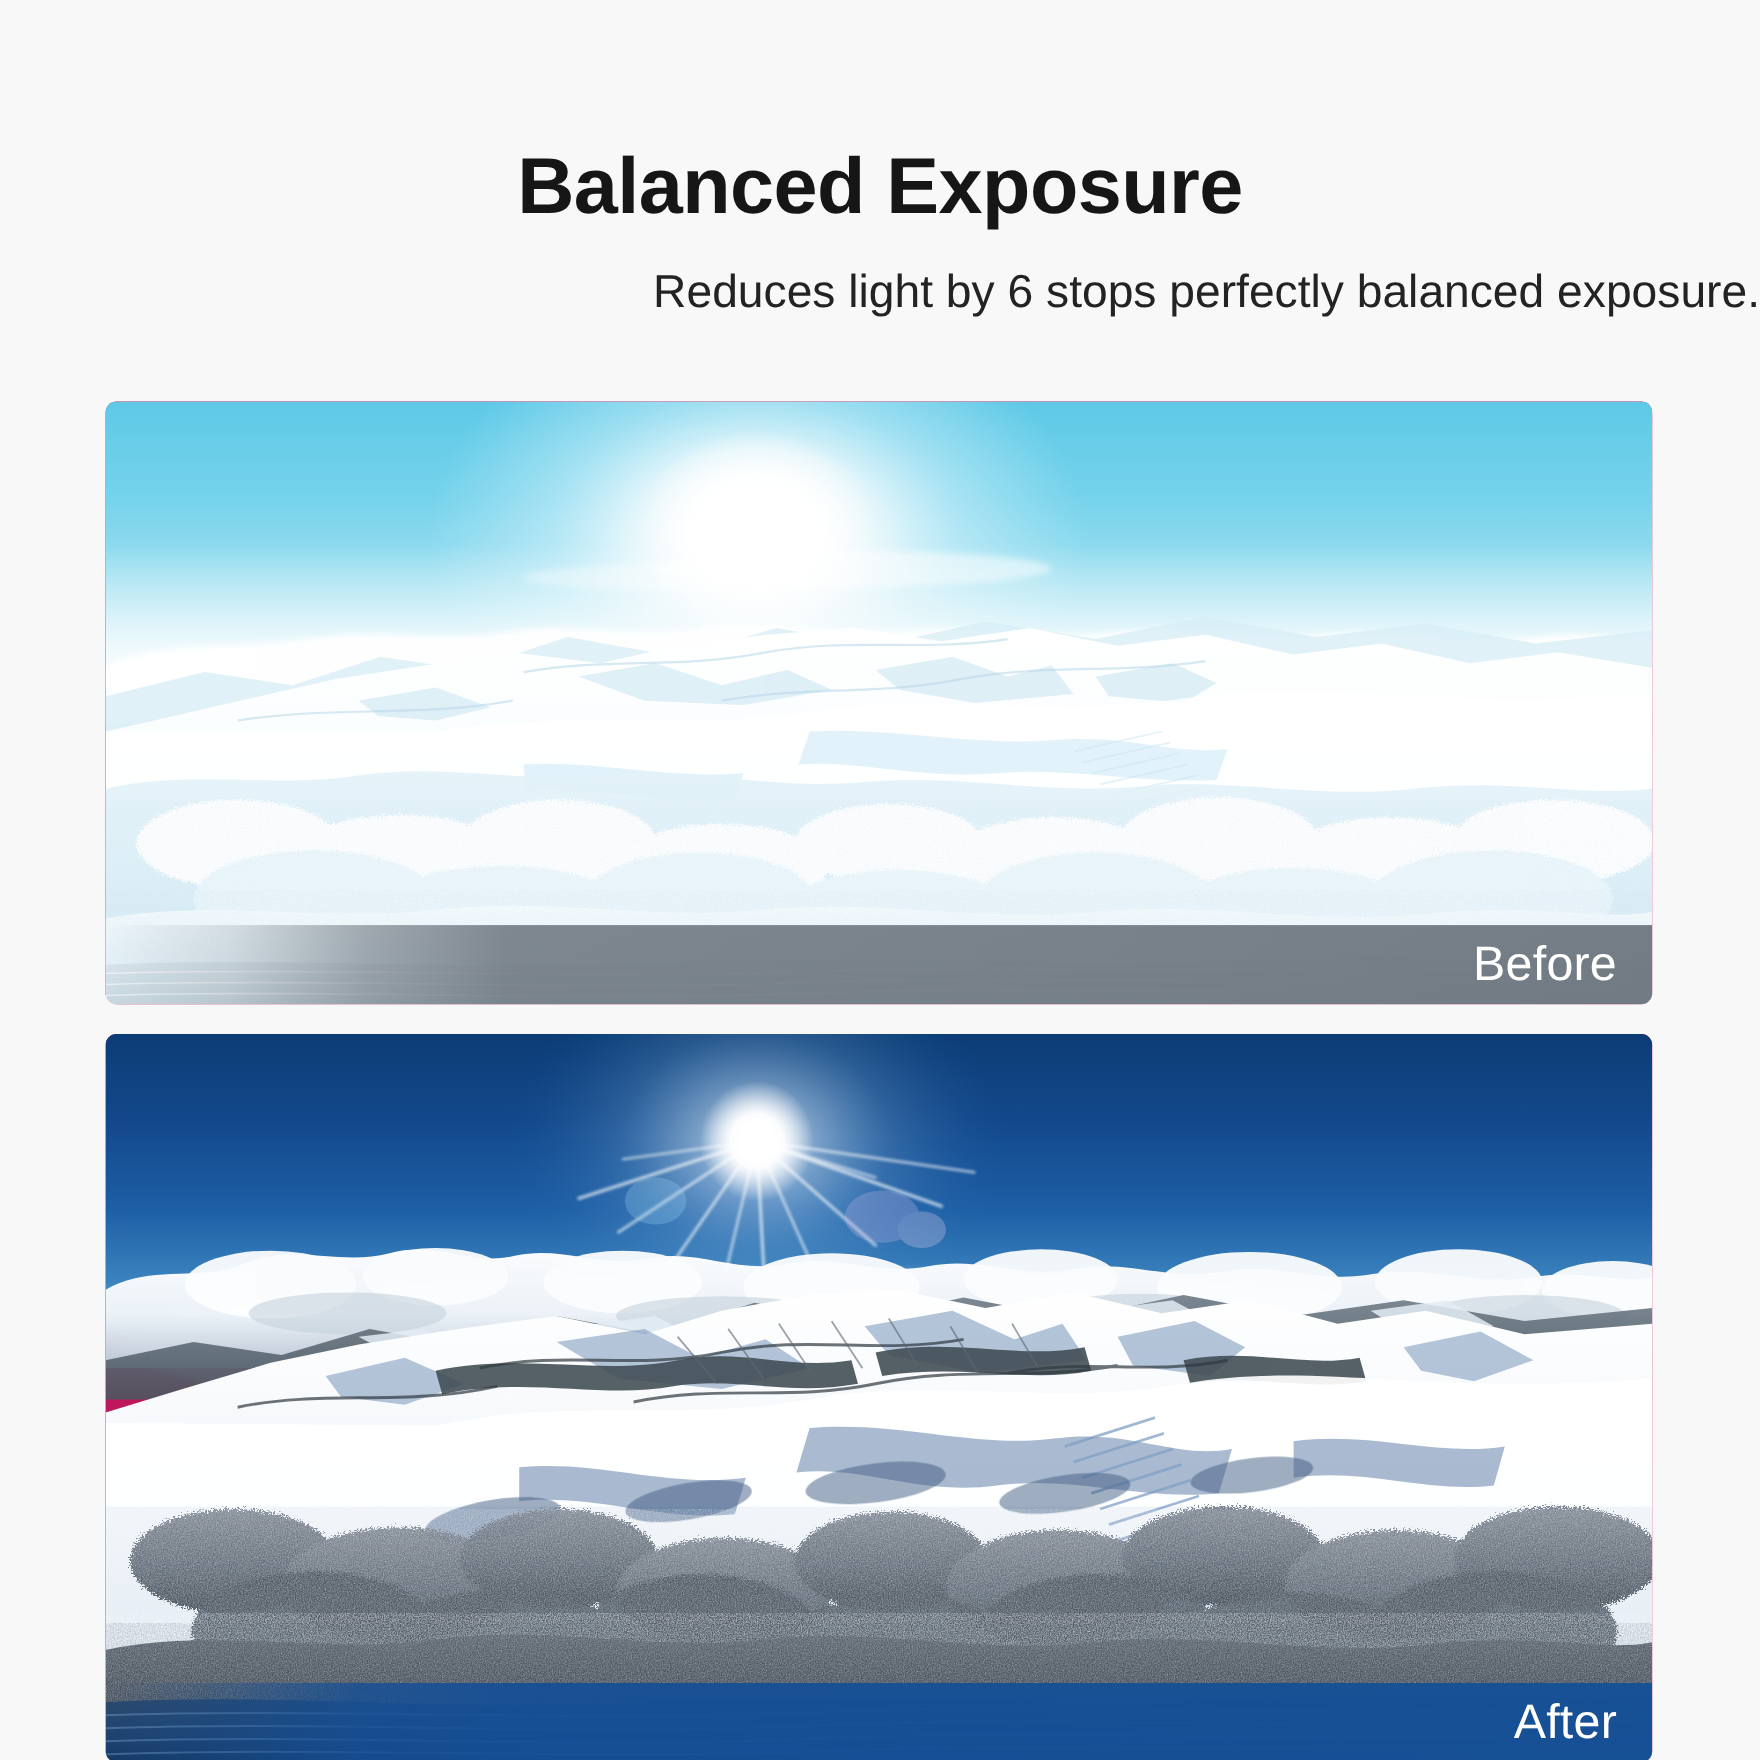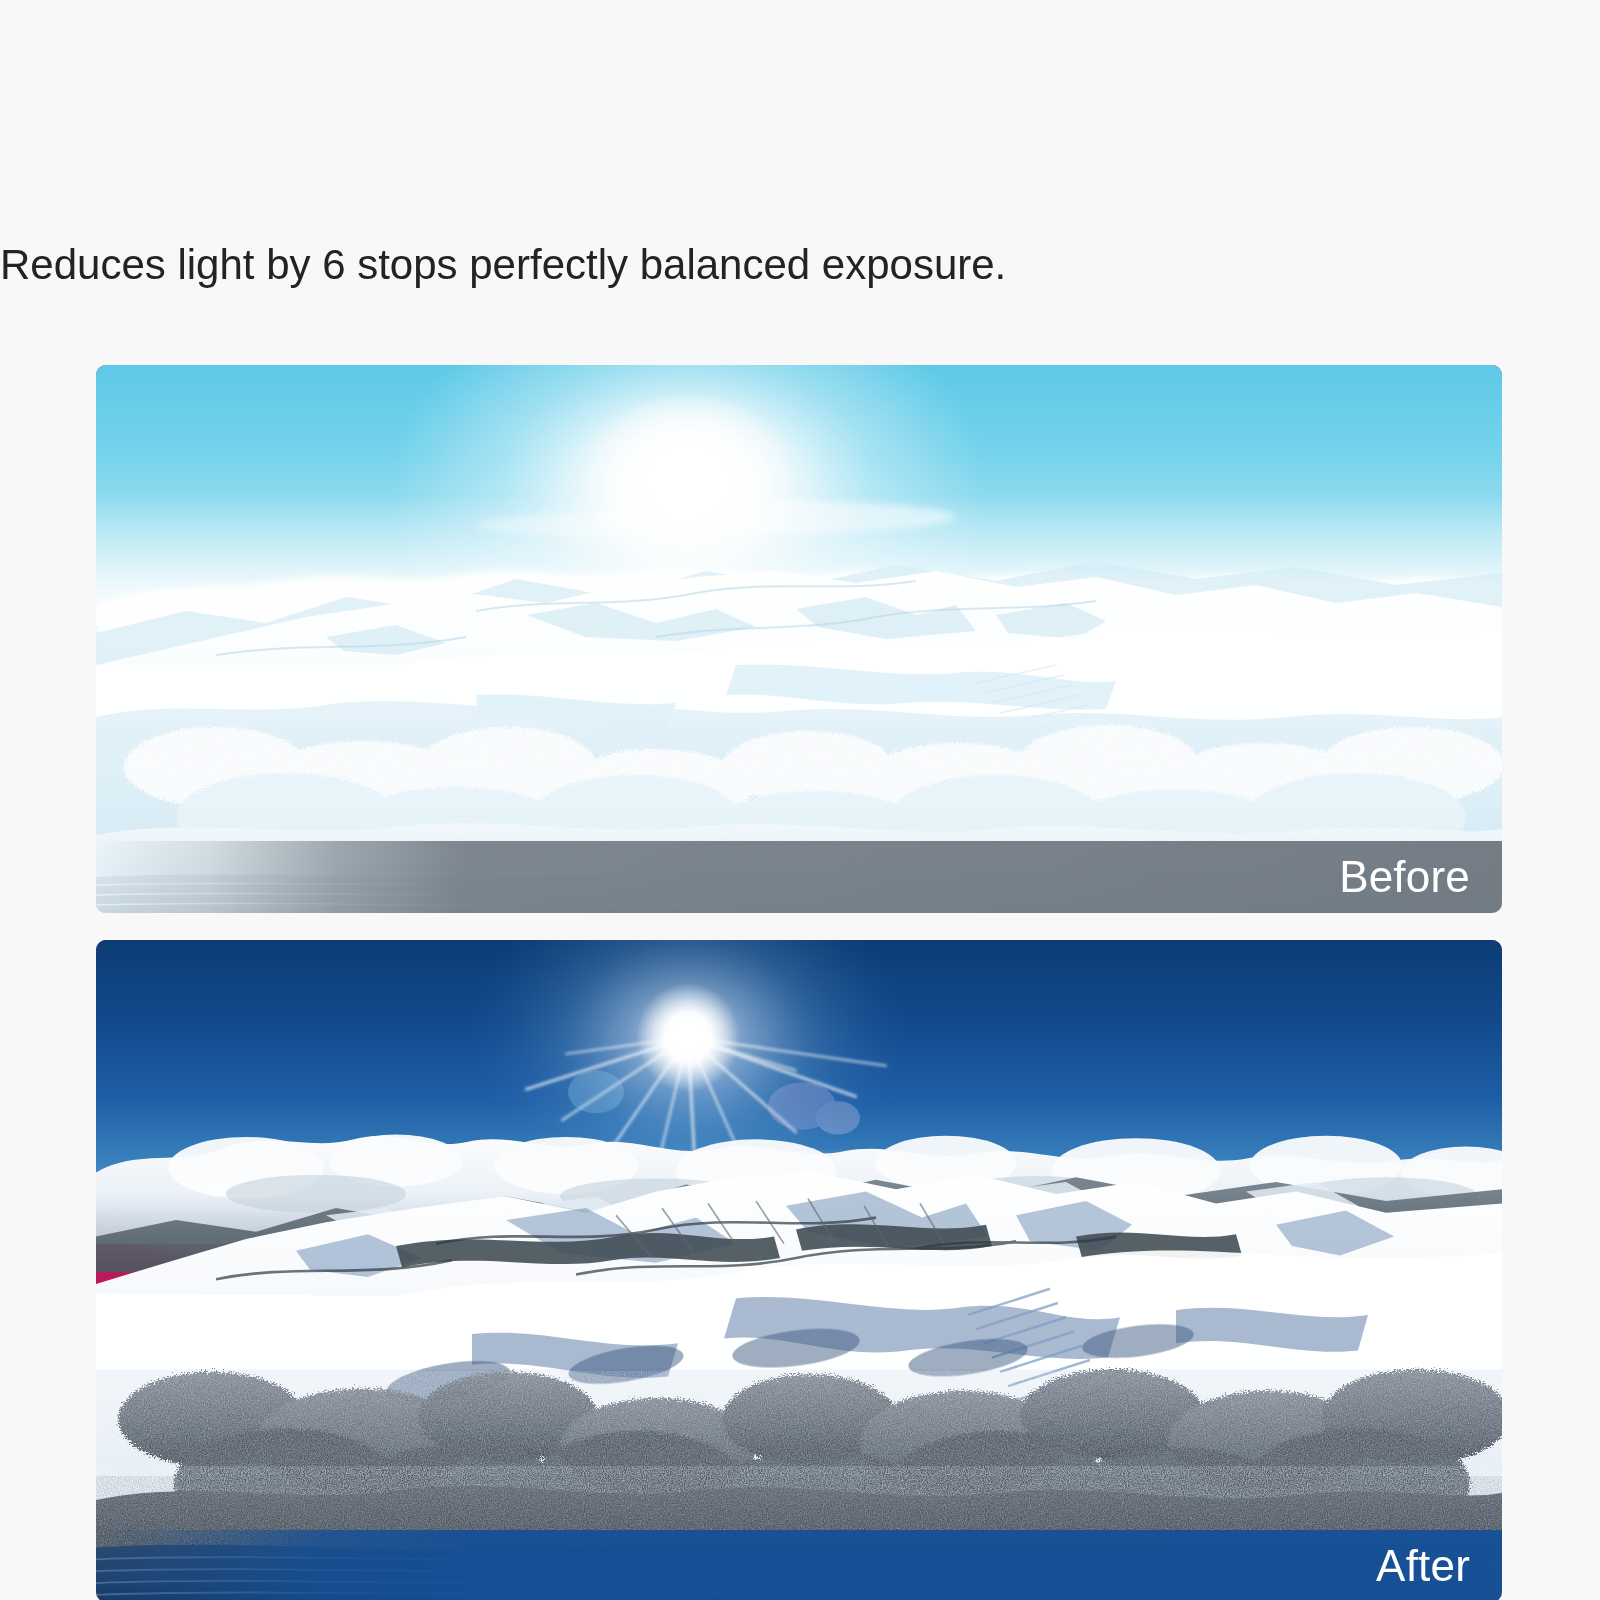--- a/index.html
+++ b/index.html
@@ -29,21 +29,21 @@
     font-weight: bold;
     color: #161616;
     letter-spacing: -0.5px;
     line-height: 1.0;
   }
   .subhead {
     position: absolute;
     left: 0;
     top: 198px;
     width: 1600px;
-    text-align: left;
+    text-align: right;
     font-size: 42px;
     font-weight: 400;
     color: #232323;
     line-height: 1.2;
   }
   .panel {
     position: absolute;
     left: 96px;
     width: 1406px;
     overflow: hidden;
@@ -95,20 +95,21 @@
     color: #ffffff;
     line-height: 1;
     letter-spacing: 0.2px;
   }
 </style>
 </head>
 <body>
 
 <div class="page">
 
+  <h1 class="headline">Balanced Exposure</h1>
 
   <p class="subhead">Reduces light by 6 stops perfectly balanced exposure.</p>
 
   <div class="panel" id="panel-before">
     <svg class="scene" viewBox="0 0 1406 548" preserveAspectRatio="none">
       <defs>
         <linearGradient id="bSky" x1="0" y1="0" x2="0" y2="1">
           <stop offset="0%" stop-color="#3fbfe2"></stop>
           <stop offset="30%" stop-color="#5ccbe8"></stop>
           <stop offset="62%" stop-color="#9adef0"></stop>

